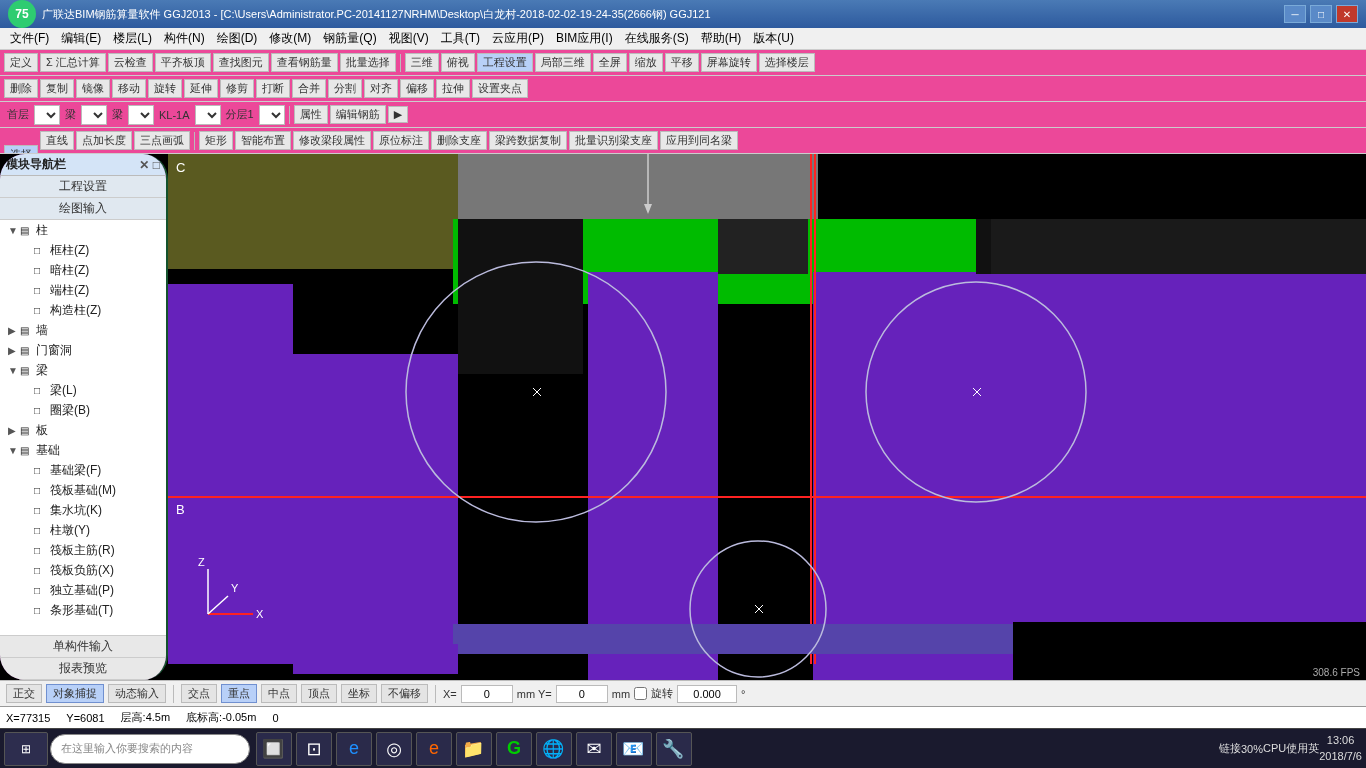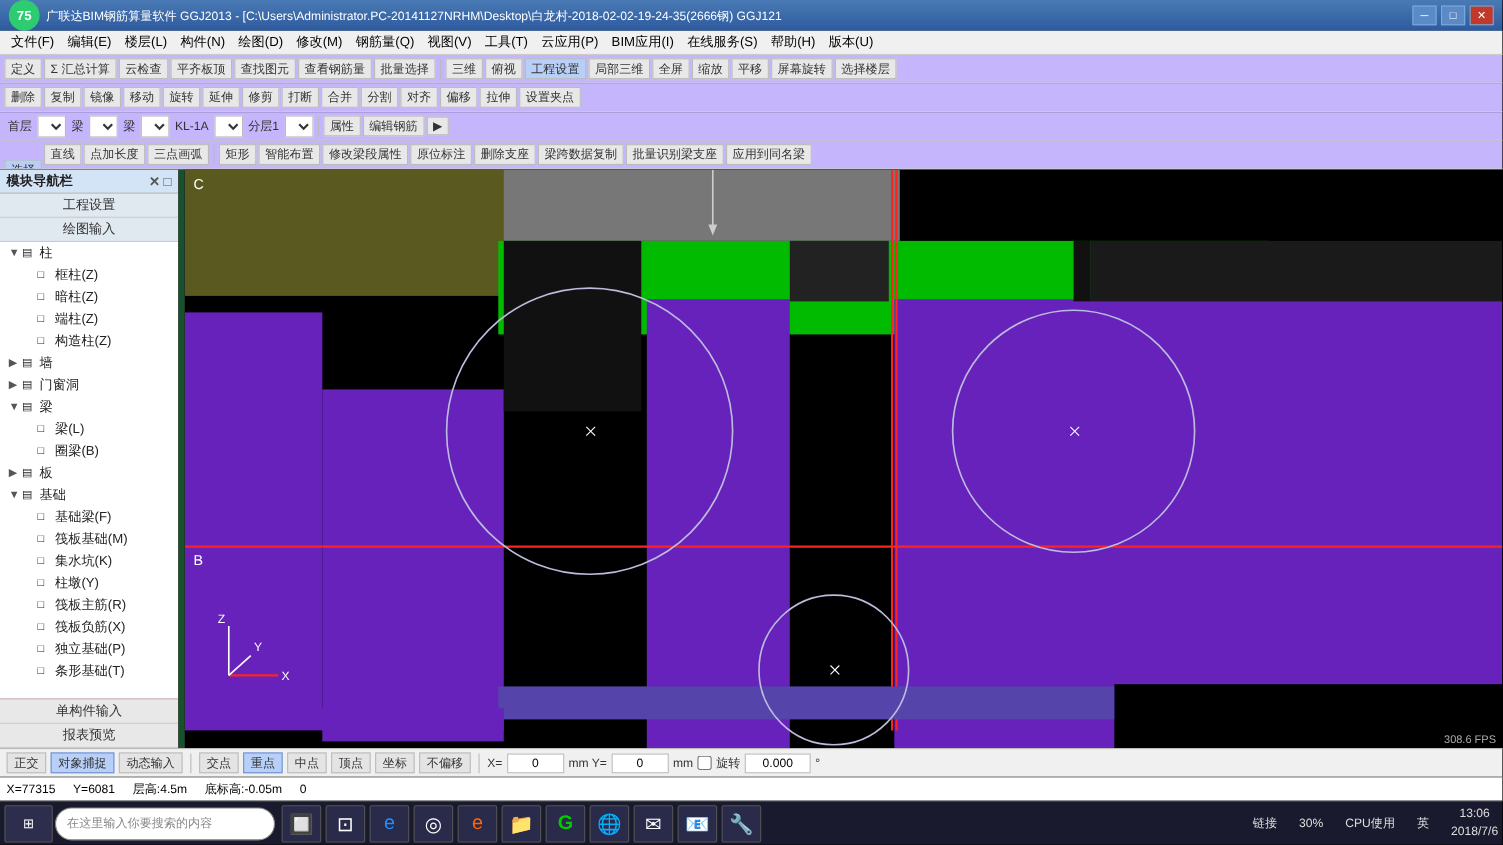--- a/index.html
+++ b/index.html
@@ -42,21 +42,21 @@
     }
     #menubar .menu-item {
       padding: 12px 6px;
       cursor: pointer;
       white-space: nowrap;
     }
 
     
     .toolbar-row {
       height: 26px;
-      background: #c4b5fd;
+      background: #ec4899;
       border-bottom: 1px solid #ccc;
       display: flex;
       align-items: center;
       padding: 0 4px;
       gap: 2px;
       font-size: 11px;
       color: #333;
       overflow: hidden;
     }
     .toolbar-row .tb-btn {
@@ -76,25 +76,26 @@
       font-size: 11px;
       padding: 0 2px;
       color: #333;
     }
     .tb-label { padding: 0 3px; color: #333; font-size: 11px; white-space: nowrap; }
 
     
     #sidebar {
       width: 168px;
       min-width: 168px;
-      background: #be185d;
-      border-right: 6px solid #14532d;
+      background: #701a75;
+      border-right: 2px solid #14532d;
       display: flex;
       flex-direction: column;
       overflow: hidden;
+      border-radius: 25px;
     }
     .sidebar-header {
       height: 22px;
       background: #d4e4f7;
       border-bottom: 1px solid #bbb;
       display: flex;
       align-items: center;
       padding: 0 6px;
       font-size: 12px;
       color: #222;
@@ -260,21 +261,21 @@
       border: 1px solid #555;
       display: flex; align-items: center; justify-content: center;
       cursor: pointer;
       font-size: 18px;
       border-radius: 2px;
     }
     .taskbar-right {
       margin-left: auto;
       display: flex;
       align-items: center;
-      gap: 20px;
+      gap: 0;
       font-size: 11px;
       color: #ddd;
     }
     .taskbar-time { text-align: center; line-height: 1.4; }
 
     
     #infobar {
       height: 26px;
       background: #e8e0d0;
       border-bottom: 1px solid #ccc;

